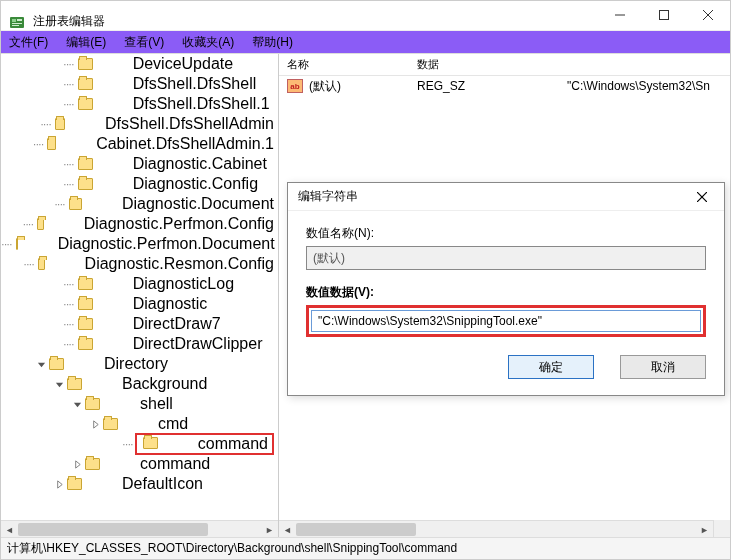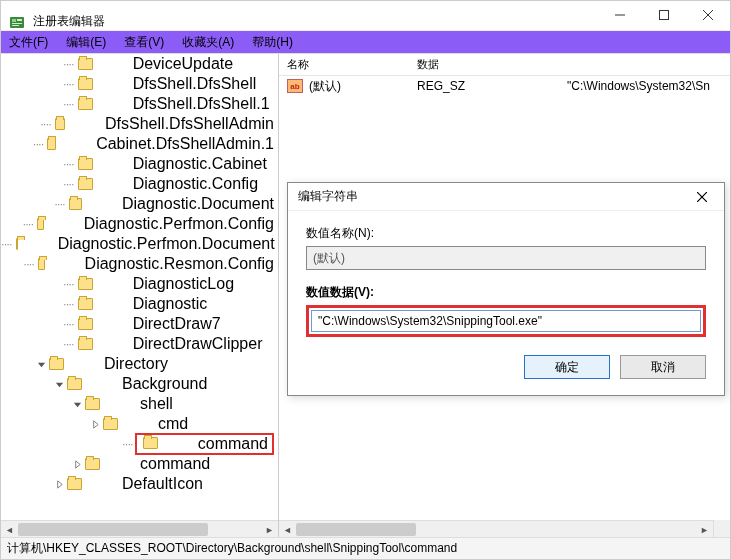--- a/index.html
+++ b/index.html
@@ -38,21 +38,21 @@
     .dialog { position:absolute; left:286px; top:128px; width:438px; background:#fff; border:1px solid #888; box-shadow:2px 2px 8px rgba(0,0,0,.15); z-index:10;}
     .dialog-title { height:28px; display:flex; align-items:center; padding:0 10px; font-size:12px; background:#fff; border-bottom:1px solid #eee;}
     .dialog-title .t { flex:1; }
     .dialog-close { width:24px; height:24px; display:flex; align-items:center; justify-content:center; }
     .dialog-body { padding: 14px 18px 16px 18px; }
     .field-label { font-size:12px; margin-bottom:4px; }
     .ro-input { width:100%; height:24px; border:1px solid #888; background:#f0f0f0; padding:0 6px; font-size:12px; display:flex; align-items:center; color:#555;}
     .edit-wrap { border:3px solid #e03030; padding:2px; margin-top:3px;}
     .edit-input { width:100%; height:22px; border:1px solid #6a9bd8; padding:0 6px; font-size:12px; outline:none; font-family:inherit;}
     .dialog-buttons { display:flex; justify-content:flex-end; gap:10px; margin-top:18px;}
-    .dlg-btn { width:86px; height:24px; border:1px solid #999; background:#e9e9e9; font-size:12px; display:flex; align-items:center; justify-content:center;}
+    .dlg-btn { width:86px; height:24px; border:1px solid #999; background:#e9e9e9; font-size:12px; display:flex; align-items:center; justify-content:center;margin-left:16px;}
     .dlg-btn.primary { border:1px solid #2b72c4; background:#e5f1fb;}
     .statusbar { height:22px; border-top:1px solid #ddd; display:flex; align-items:center; padding:0 6px; font-size:12px; background:#f5f5f5;}
     .scroll-v { width:17px; background:#f0f0f0; border-left:1px solid #ddd;}
     .right-bottom { display:flex; }
     .right-bottom .scroll-h { flex:1; }
   </style>
 </head>
 <body>
 
 <div class="window">

